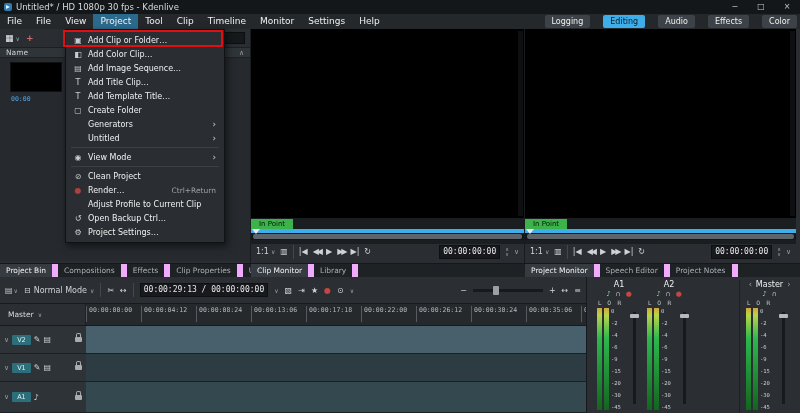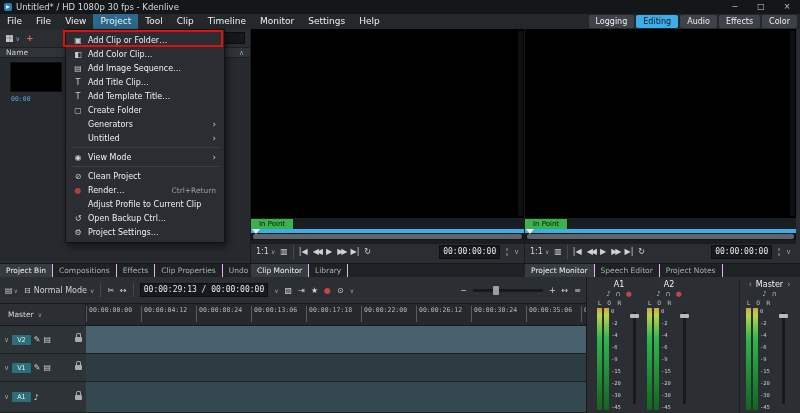--- a/index.html
+++ b/index.html
@@ -11,37 +11,37 @@
 .dim{color:#9aa0a6}
 
 .titlebar{height:14px;background:#141719;display:flex;align-items:center;padding-left:4px;font-size:8.5px;color:#d6d9dc}
 .appicon{width:8px;height:8px;background:#2d7db3;border-radius:2px;margin-right:4px;position:relative}
 .appicon:before{content:"";position:absolute;left:2px;top:2px;border-left:4px solid #eaf3f8;border-top:2px solid transparent;border-bottom:2px solid transparent}
 .winbtn{width:26px;text-align:center;font-size:8px;color:#c7cacd;line-height:14px}
 
 .menubar{height:15px;background:#24282b;display:flex;align-items:center;font-size:9px}
 .menu-item{padding:0 7px;line-height:15px}
 .menu-item.active{background:#2b6a8c}
-.ws-btn{padding:0 7px;line-height:13px;background:#3c4247;margin-left:2px;font-size:8px;border-radius:2px}
+.ws-btn{padding:0 7px;line-height:13px;background:#3c4247;margin-left:13px;font-size:8px;border-radius:2px}
 .ws-btn.active{background:#3daee9;color:#15191c}
 
 .dropdown{position:absolute;left:65px;top:29px;width:160px;background:#2a2e32;border:1px solid #101315;box-shadow:2px 3px 7px rgba(0,0,0,.55);padding:3px 0;z-index:40}
 .mi{display:flex;align-items:center;height:14px;padding:0 8px 0 5px;font-size:8px}
 .mi .ic{width:14px;text-align:center;font-size:8px;margin-right:3px;flex:none;color:#c9cdd1}
 .mi .lbl{flex:1;white-space:nowrap}
 .mi .sc{margin-left:8px;font-size:7.5px;color:#9aa0a6}
 .mi .sub{font-size:9px;color:#cfd3d6}
 .msep{height:1px;background:#3b4046;margin:2px 5px}
 .annotation{position:absolute;left:63px;top:30px;width:160px;height:17px;border:2px solid #e01010;z-index:60;pointer-events:none}
 
 .panel{position:absolute;background:#2a2e32}
 .search{background:#16191b;border:1px solid #0c0e10;height:12px;color:#dfe2e4;font-size:8px;padding:0 3px;outline:none}
 
 .tabbar{position:absolute;top:263px;left:0;width:800px;height:14px;background:#1e2225;border-top:1px solid #15181a;white-space:nowrap}
-.tab{display:inline-block;padding:0 6px;line-height:13px;font-size:7.5px;color:#aab0b4;border-right:1px solid #f0abfc}
+.tab{display:inline-block;padding:0 6px;line-height:13px;font-size:7.5px;color:#aab0b4;border-right:6px solid #f0abfc}
 .tab.active{background:#363b41;color:#f2f3f4}
 
 .monitor-video{position:absolute;left:0;top:0;right:0;height:189px;background:#000}
 .meterstrip{position:absolute;right:1px;top:2px;width:5px;height:185px;background:#0d0f11}
 .inpoint-row{position:absolute;left:0;top:189px;right:0;height:26px;background:#1b1e21}
 .inpoint{display:inline-block;background:#3bb34a;color:#08130a;font-size:7px;line-height:11px;padding:0 8px}
 .seek{position:absolute;left:0;top:200px;right:0;height:4px;background:#3daee9}
 .playhead{position:absolute;left:1px;top:200px;width:0;height:0;border-left:4px solid transparent;border-right:4px solid transparent;border-top:5px solid #e8eaec;z-index:2}
 .zoombar{position:absolute;left:0;top:204px;right:0;height:7px;background:#131518}
 .zoombar>div{position:absolute;left:2px;right:2px;top:1px;bottom:1px;background:#5d646a;border-radius:2px}

